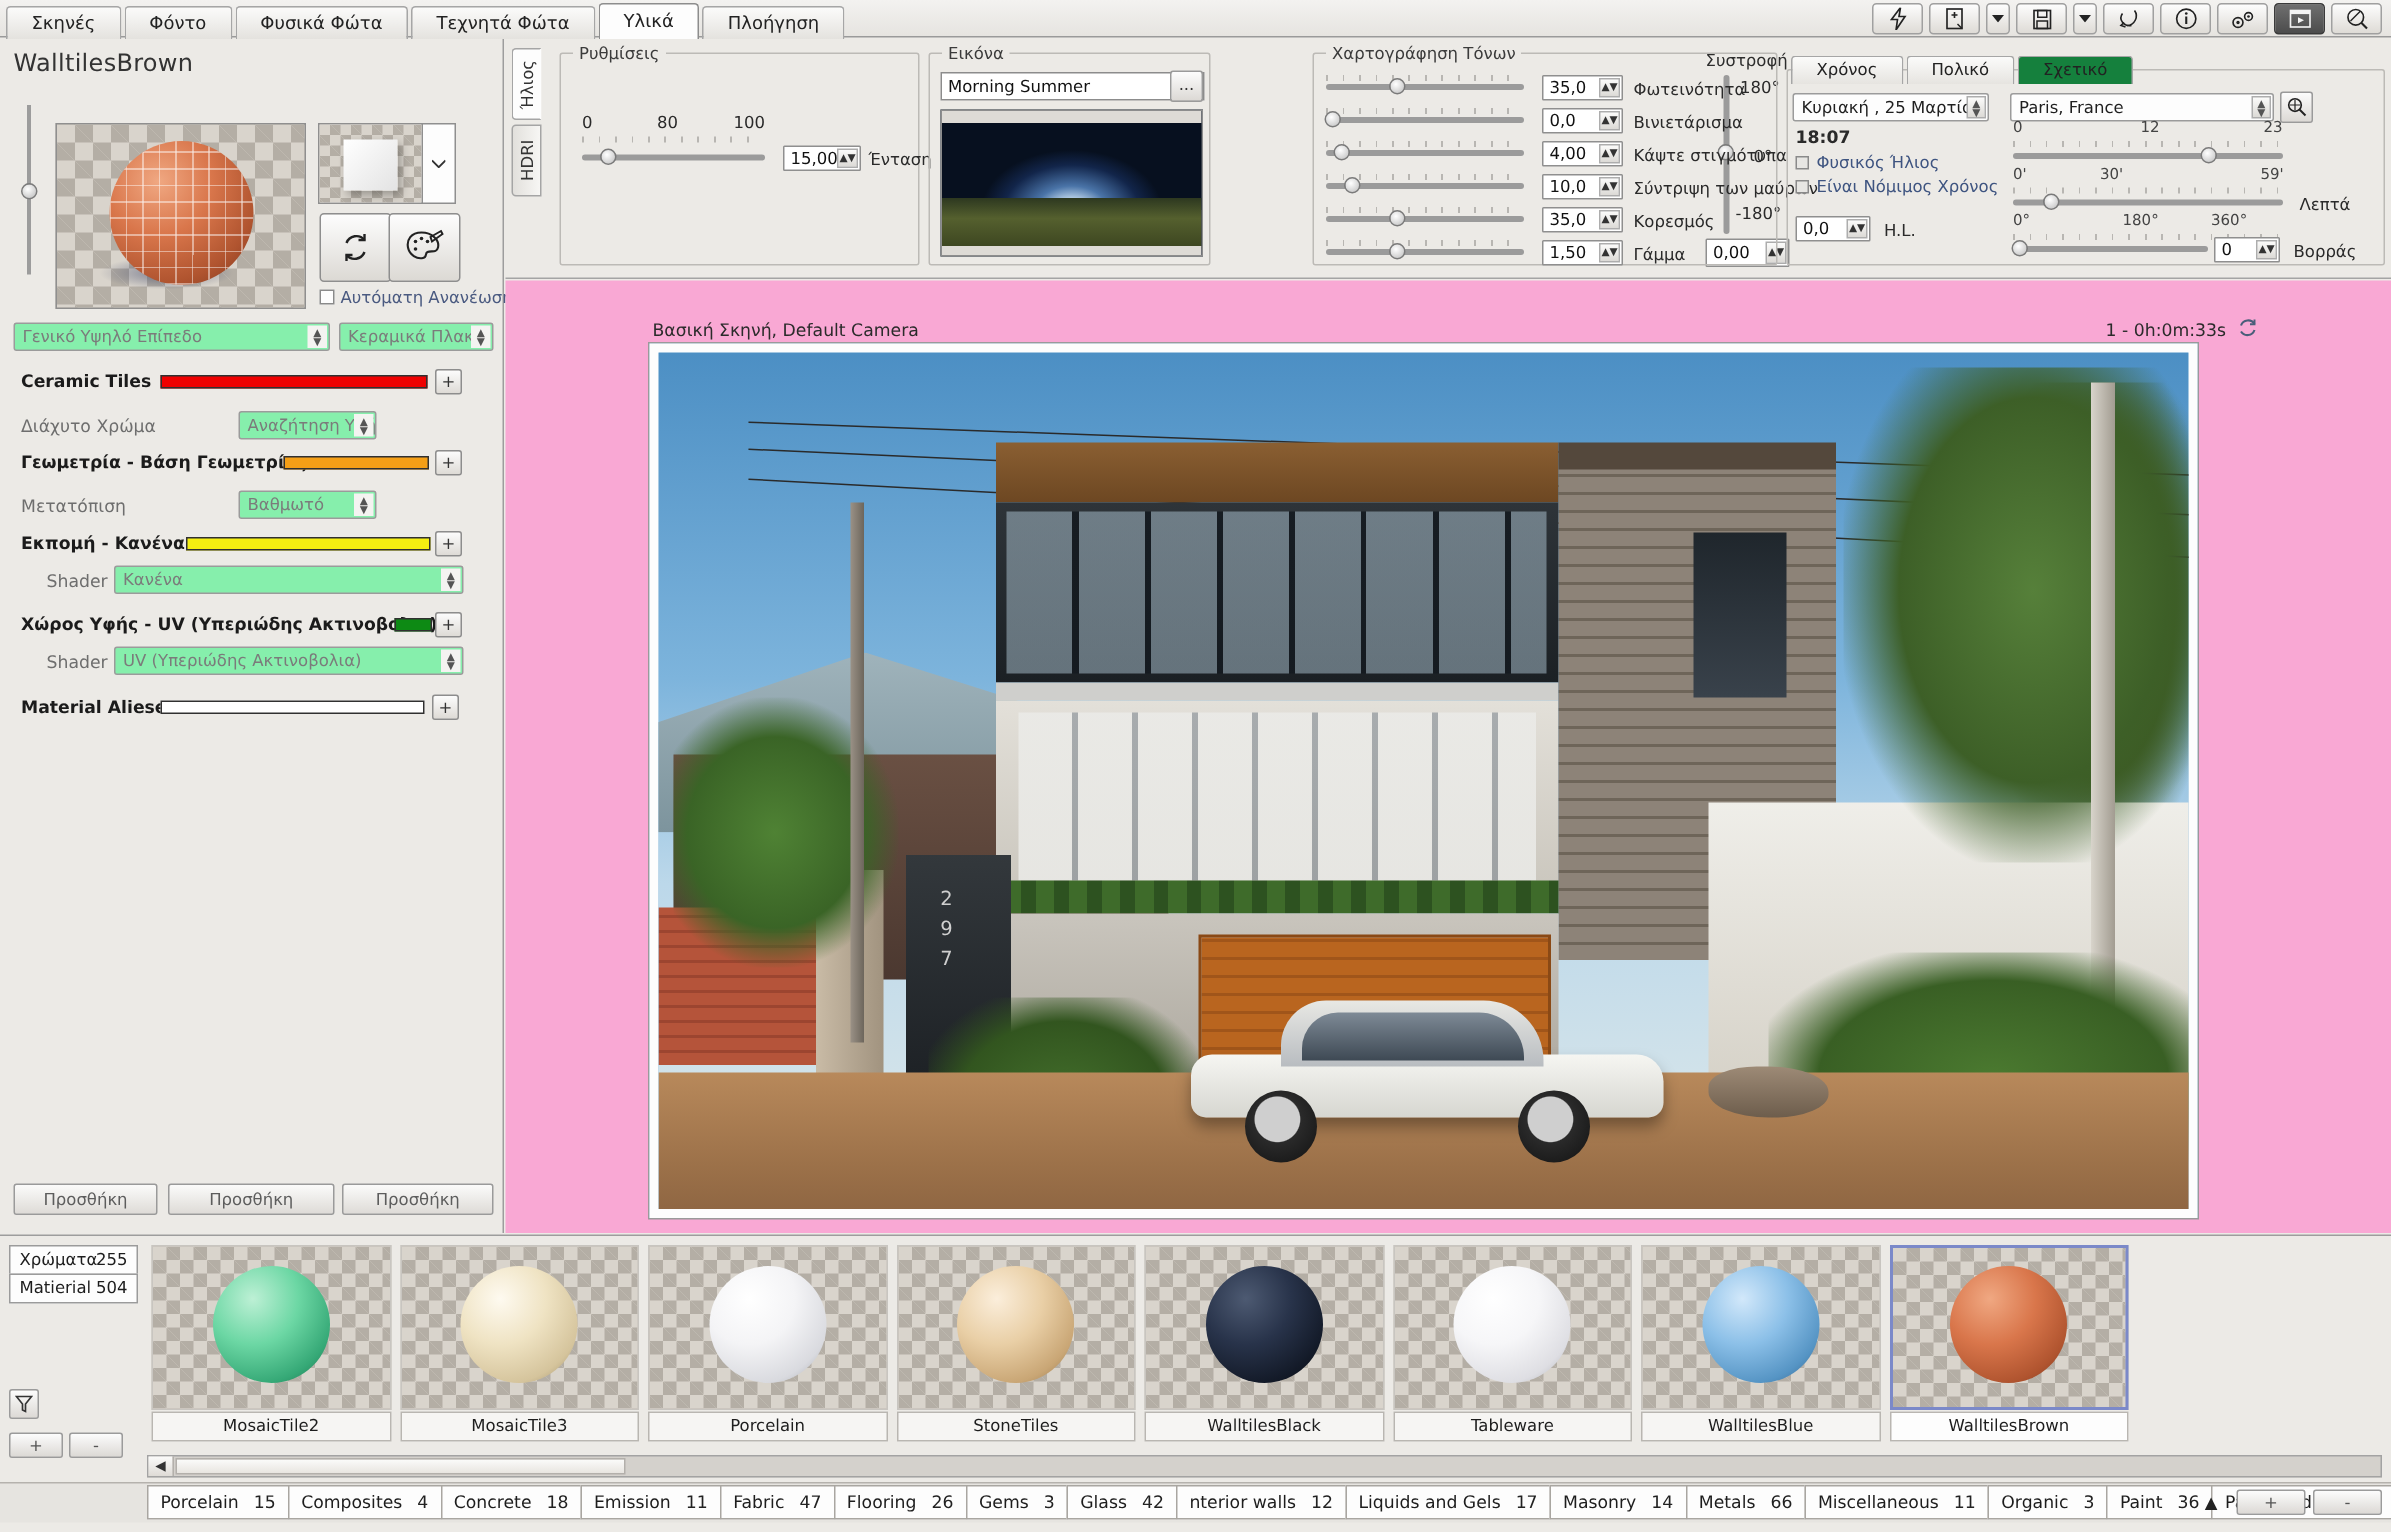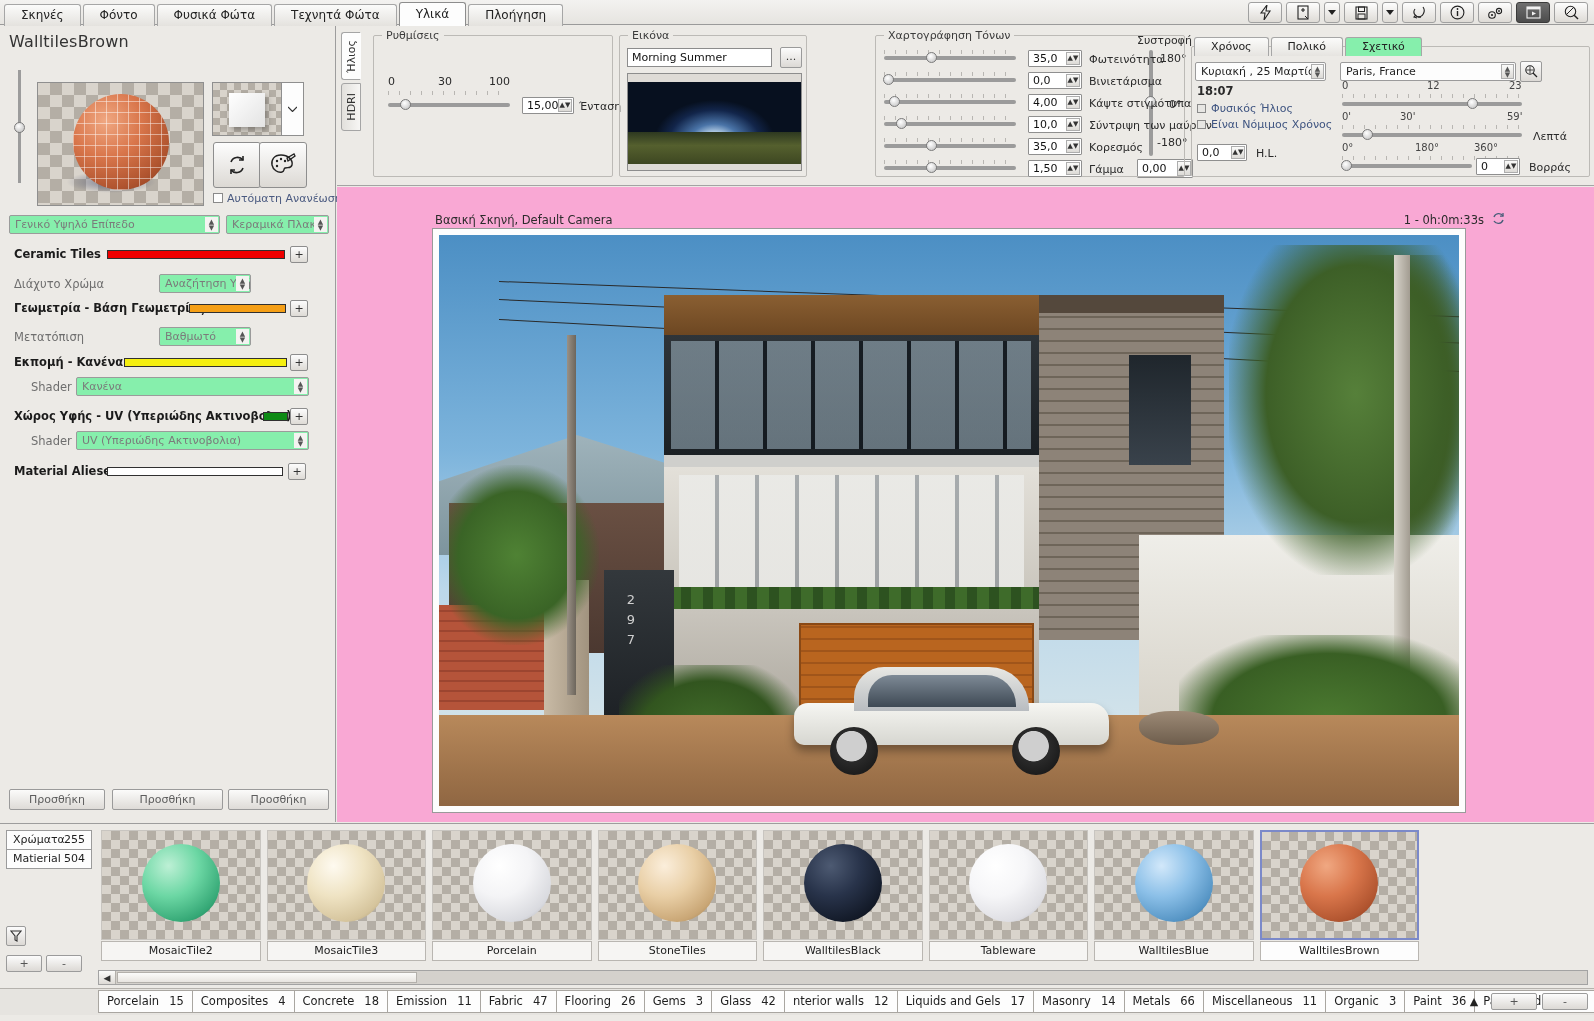--- a/index.html
+++ b/index.html
@@ -155,21 +155,21 @@
   .txtin { position:absolute; height:19px; border:1px solid #8c8c8c; background:#fff;
     font-size:11px; line-height:17px; padding-left:4px; color:#111; }
   .btnsm { position:absolute; border:1px solid #9a9a9a; border-radius:2px;
     background:linear-gradient(#fcfcfc,#dcd9d5); text-align:center; color:#333; }
 
   
   .subtabs { position:absolute; display:flex; }
   .subtab { height:19px; line-height:18px; padding:0 16px; font-size:11px; color:#222;
     background:linear-gradient(#fbfbfa,#e6e4e0); border:1px solid #a6a6a6; border-bottom:none;
     border-radius:3px 3px 0 0; margin-right:2px; }
-  .subtab.active { background:#86efac; }
+  .subtab.active { background:#15803d; }
   .chk { position:absolute; font-size:11px; color:#3e5480; white-space:nowrap; }
   .chk .cb { display:inline-block; width:9px;height:9px;border:1px solid #8a8a8a;background:#e7e6e3;
     vertical-align:-1px; margin-right:5px;}
 
   
   .renderwrap { position:absolute; left:337px; top:187px; width:1257px; height:635px; background:#f9a8d4; }
   .rv-head { position:absolute; left:98px; top:26px; font-size:11.5px; color:#2b2b2b; }
   .rv-time { position:absolute; right:110px; top:26px; font-size:11.5px; color:#2b2b2b; }
   .rv-refresh { position:absolute; right:88px; top:24px; }
   .rv-frame { position:absolute; left:96px; top:42px; width:1032px; height:583px;
@@ -418,36 +418,36 @@
           <span>Ήλιος</span>
         </div>
       <div class="vtab">
           <span>HDRI</span>
         </div>
     </div>
 
     <div class="group" style="left:36px; top:9px; width:240px; height:142px;">
       <div class="legend">Ρυθμίσεις</div>
       <div class="lbl" style="left:14px; top:39px;">0</div>
-      <div class="lbl" style="left:64px; top:39px;">30</div>
+      <div class="lbl" style="left:64px; top:39px;">80</div>
       <div class="lbl" style="left:115px; top:39px;">100</div>
       <div class="ticks" style="left:14px; top:55px; width:118px;"></div>
       <div class="hslider" style="left:14px; top:67px; width:122px;">
         <div class="knob" style="left:12px;"></div>
       </div>
       <div class="spinbox" style="left:148px; top:61px; width:52px;">
         <span>15,00</span>
         <span class="sp">▲▼</span>
       </div>
       <div class="lbl" style="left:205px; top:64px;">Ένταση</div>
     </div>
 
     <div class="group" style="left:282px; top:9px; width:188px; height:142px;">
       <div class="legend">Εικόνα</div>
-      <div class="txtin" style="left:7px; top:12px; width:145px;">Morning Summer</div>
+      <div class="txtin" style="left:7px; top:12px; width:176px;">Morning Summer</div>
       <div class="btnsm" style="left:160px; top:11px; width:22px; height:21px; line-height:17px; font-size:11px;">...</div>
       <div style="position:absolute; left:7px; top:37px; width:175px; height:98px; border:1px solid #8d8d8d; background:#0b1728; overflow:hidden;">
         <div style="position:absolute;left:0;top:0;right:0;height:8px;background:#dedbd6;"></div>
         <div style="position:absolute;left:0;top:8px;right:0;height:58px;background:
            radial-gradient(ellipse 60px 40px at 50% 100%, #ffffff 0%, #cfe4f5 14%, #4a74a8 40%, #12254a 75%, #07101f 100%);"></div>
         <div style="position:absolute;left:0;top:58px;right:0;height:34px;background:linear-gradient(#2d3820,#55602e 40%,#3b4420);"></div>
         <div style="position:absolute;left:0;bottom:0;right:0;height:6px;background:#dedbd6;"></div>
       </div>
     </div>
 

